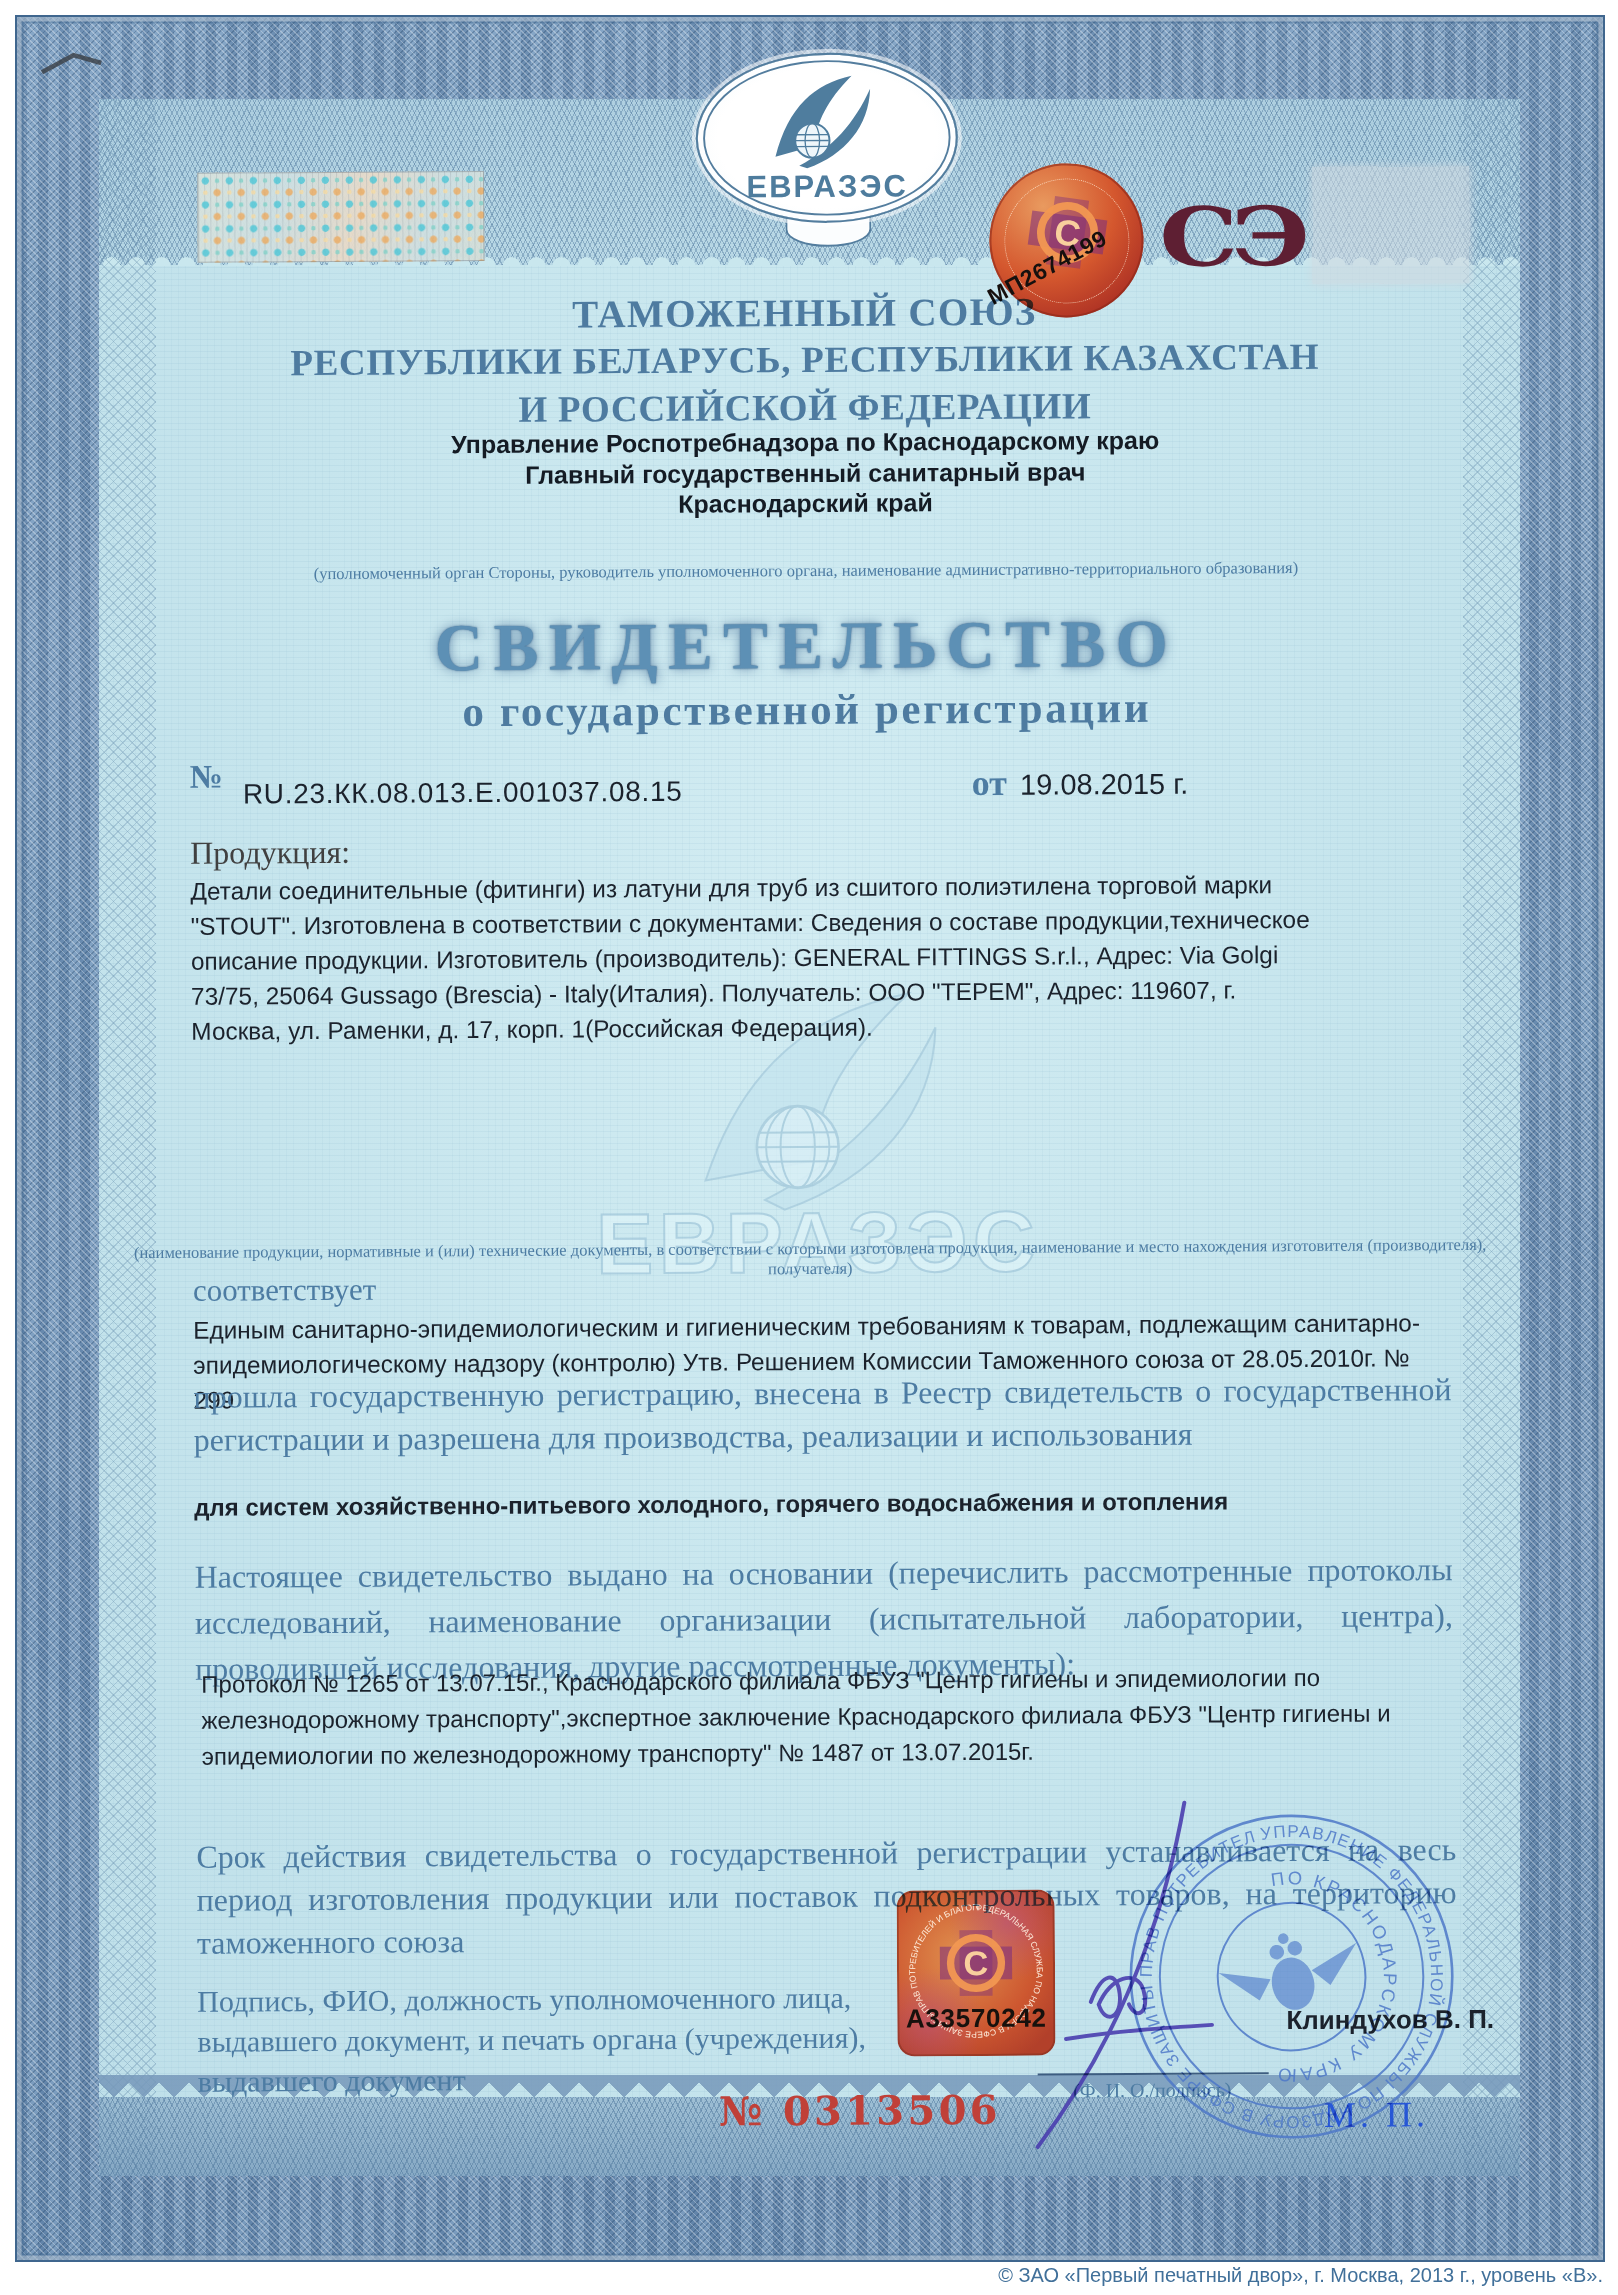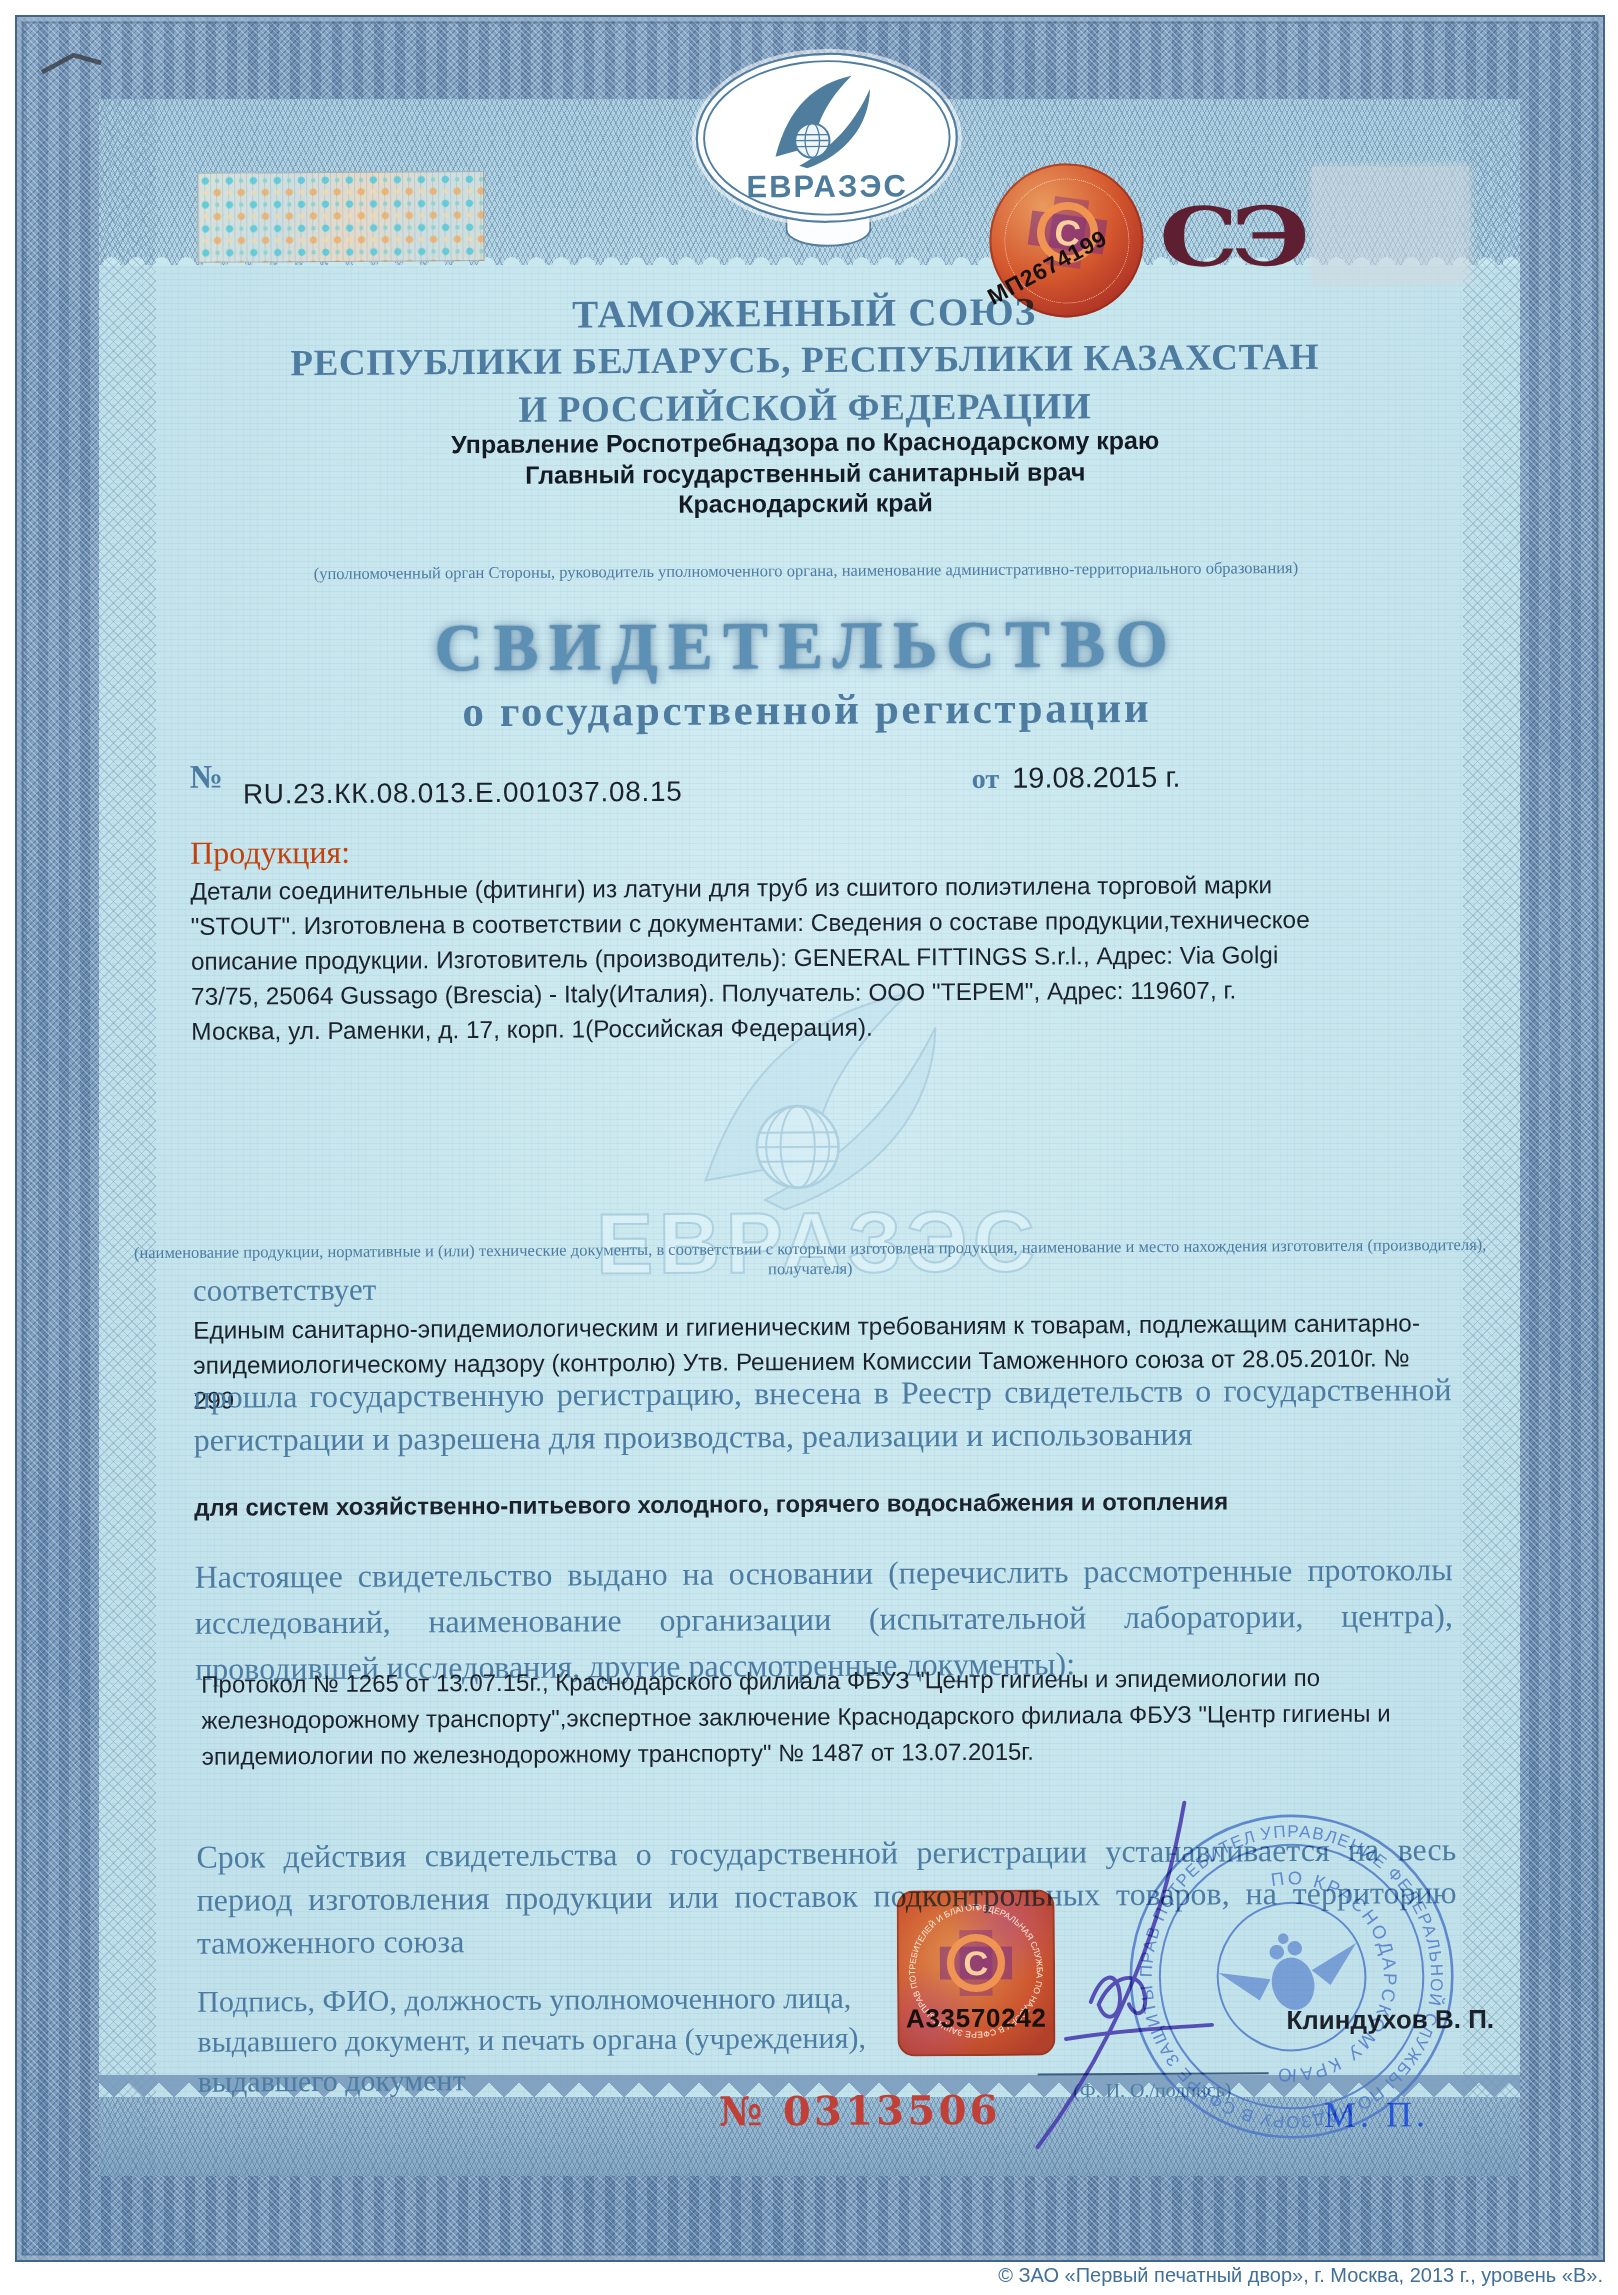--- a/index.html
+++ b/index.html
@@ -96,24 +96,24 @@
   .auth{font-weight:bold;font-size:25px;color:#141b24;}
   .note-small{font-size:16.5px;color:#4d7ca3;}
 
   .title-main{top:607px;font-weight:bold;font-size:67px;letter-spacing:10.5px;color:#5d90b5;
     text-shadow:0 0 12px rgba(70,110,150,.75), 0 0 2px rgba(50,90,130,.9);}
   .title-sub{top:685px;font-weight:bold;font-size:43px;letter-spacing:2.6px;color:#4e7ba0;}
 
   .reg-no-label{left:192px;top:755px;font-size:33px;font-weight:bold;}
   .reg-number{left:245px;top:775px;font-size:28px;letter-spacing:0.7px;}
   .reg-date-row{left:974px;top:763px;display:flex;gap:13px;align-items:baseline;}
-  .reg-date-row .lbl{font-size:28px;font-weight:bold;color:#4d7ca3;}
+  .reg-date-row .lbl{font-size:36px;font-weight:bold;color:#4d7ca3;}
   .reg-date-row .val{font-size:29px;font-family:"Liberation Sans",sans-serif;color:#1b222c;}
 
-  .product-label{left:192px;top:831px;font-size:32px;color:#c2410c;text-align:center;}
+  .product-label{left:192px;top:831px;font-size:32px;color:#404040;text-align:center;}
   .product-text{left:192px;top:870px;width:1131px;font-size:24.4px;line-height:35px;}
 
   .note2{top:1239px;}
   .lead-word{left:192px;top:1269px;font-size:31px;color:#4d7ca3;}
   .compliance-text{left:192px;top:1309px;width:1252px;font-size:24.4px;line-height:35px;}
 
   .statement{left:192px;top:1372px;width:1258px;font-size:32px;line-height:43px;
     text-align:justify;color:#4d7ca3;}
   .usage{left:192px;top:1490px;width:1252px;font-size:24px;font-weight:bold;}
 

